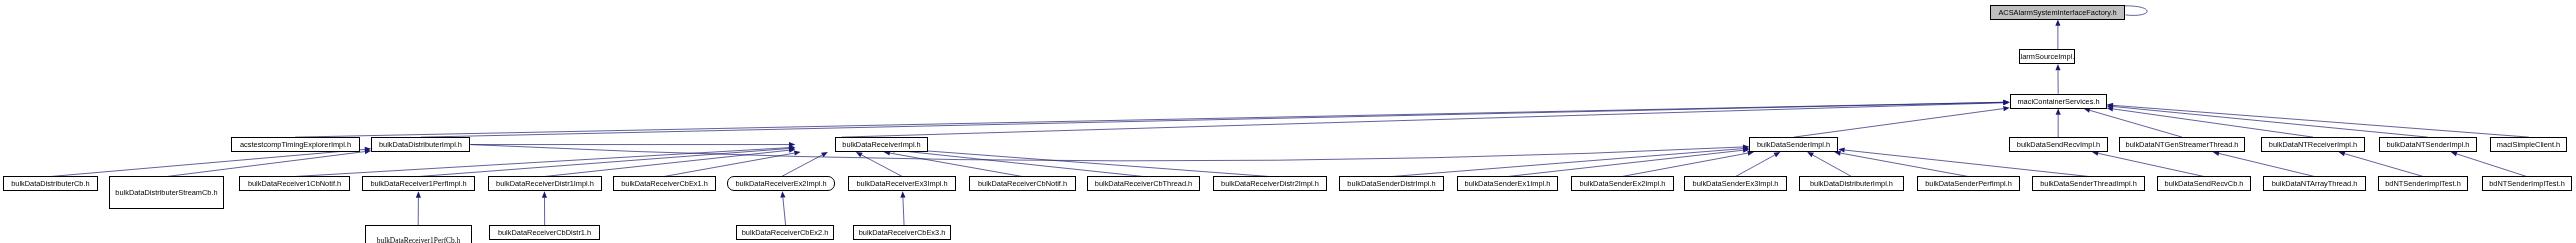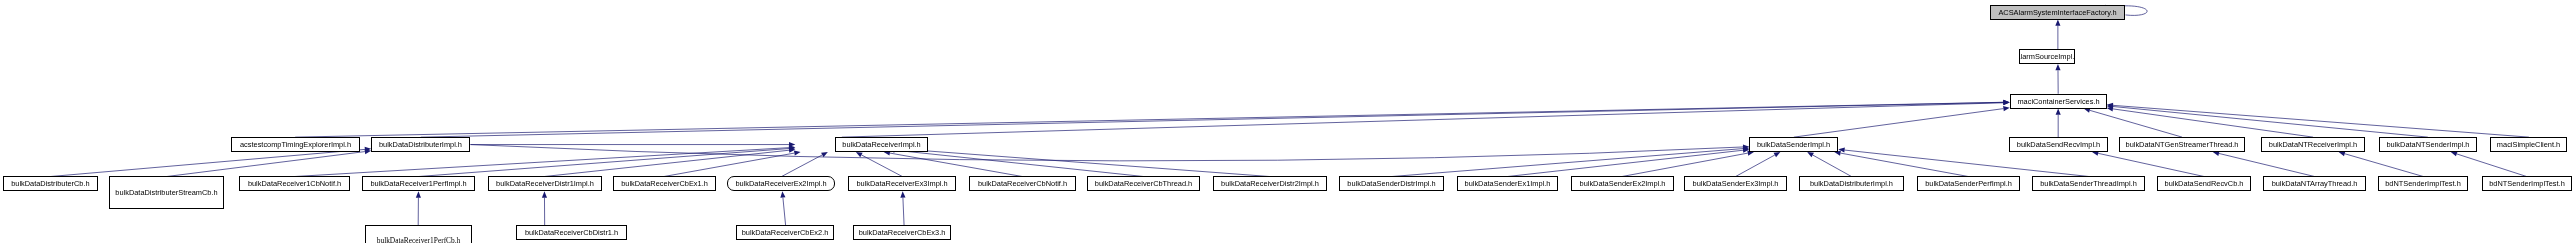--- a/index.html
+++ b/index.html
@@ -126,18 +126,18 @@
       <div class="node" style="left: 1571px; top: 176px; width: 103px; height: 15px;">bulkDataSenderEx2Impl.h</div>
       <div class="node" style="left: 1684px; top: 176px; width: 103px; height: 15px;">bulkDataSenderEx3Impl.h</div>
       <div class="node" style="left: 1799px; top: 176px; width: 105px; height: 15px;">bulkDataDistributerImpl.h</div>
       <div class="node" style="left: 1917px; top: 176px; width: 103px; height: 15px;">bulkDataSenderPerfImpl.h</div>
       <div class="node" style="left: 2032px; top: 176px; width: 113px; height: 15px;">bulkDataSenderThreadImpl.h</div>
       <div class="node" style="left: 2157px; top: 176px; width: 94px; height: 15px;">bulkDataSendRecvCb.h</div>
       <div class="node" style="left: 2263px; top: 176px; width: 103px; height: 15px;">bulkDataNTArrayThread.h</div>
       <div class="node" style="left: 2378px; top: 176px; width: 90px; height: 15px;">bdNTSenderImplTest.h</div>
       <div class="node" style="left: 2482px; top: 176px; width: 90px; height: 15px;">bdNTSenderImplTest.h</div>
       <div class="node" style="left: 365px; top: 225px; width: 107px; height: 31px; font-family: Liberation Serif, serif;">bulkDataReceiver1PerfCb.h</div>
-      <div class="node" style="left: 516px; top: 225px; width: 111px; height: 15px;">bulkDataReceiverCbDistr1.h</div>
+      <div class="node" style="left: 489px; top: 225px; width: 111px; height: 15px;">bulkDataReceiverCbDistr1.h</div>
       <div class="node" style="left: 736px; top: 225px; width: 98px; height: 15px;">bulkDataReceiverCbEx2.h</div>
       <div class="node" style="left: 853px; top: 225px; width: 98px; height: 15px;">bulkDataReceiverCbEx3.h</div>
     </div>
 </div>
 
 
 </body></html>

